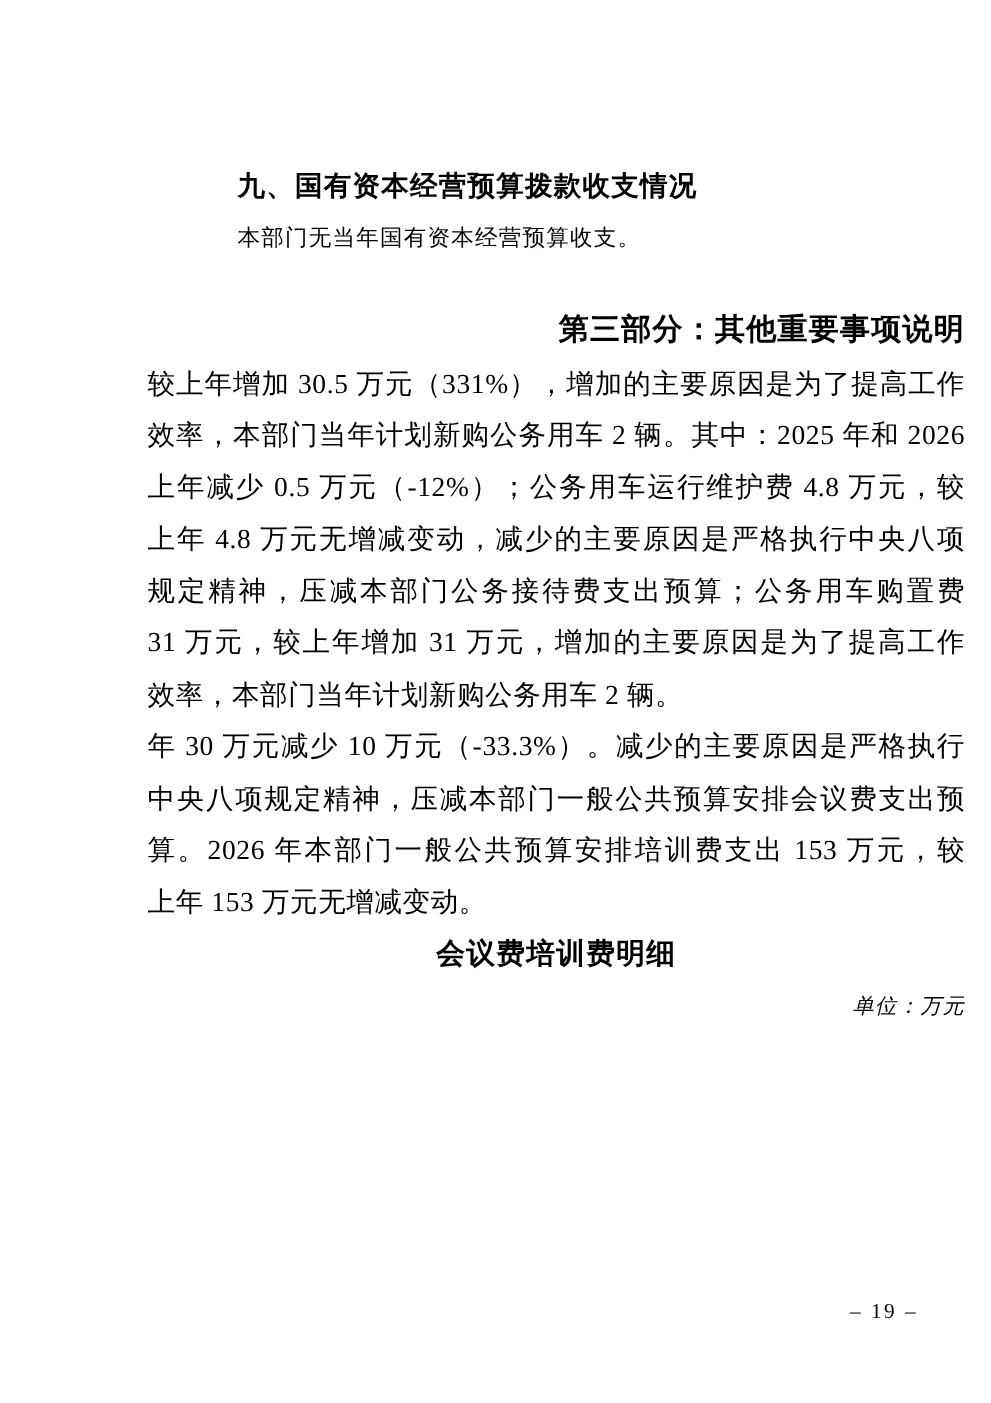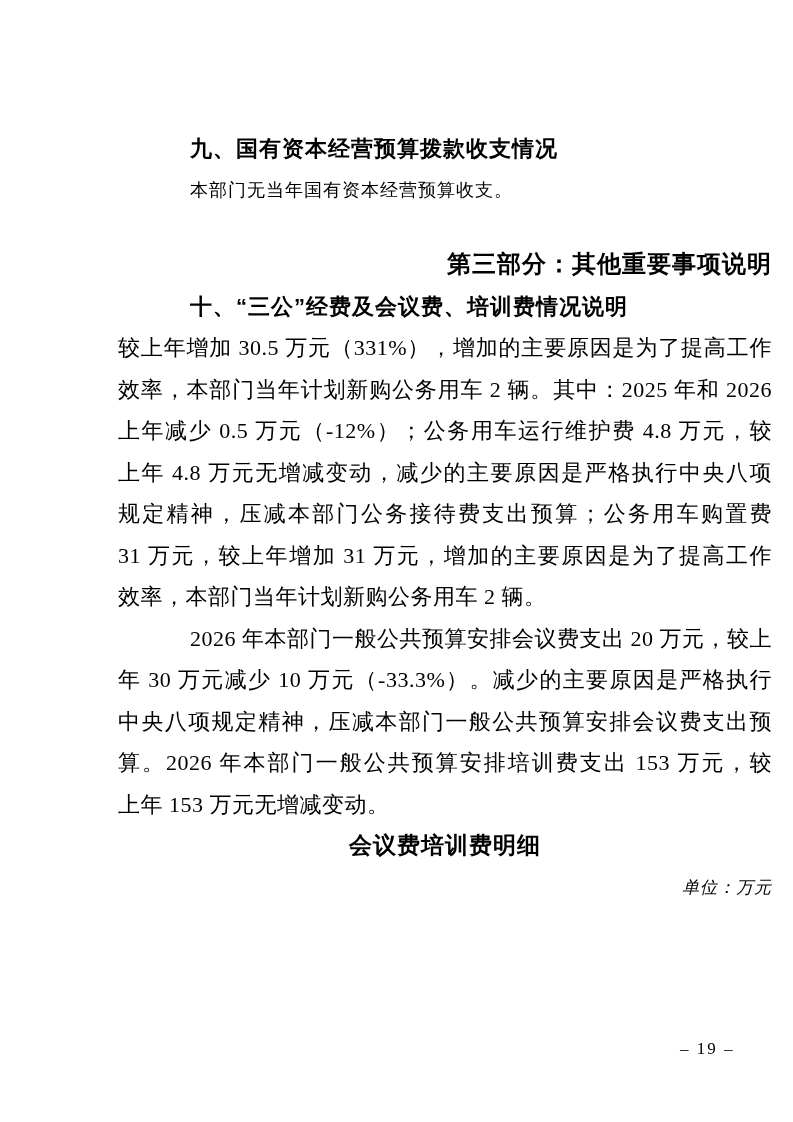--- a/index.html
+++ b/index.html
@@ -92,34 +92,32 @@
 
 <div class="page">
   <div class="content">
 
     <div class="h-black">九、国有资本经营预算拨款收支情况</div>
 
     <div class="p-indent">本部门无当年国有资本经营预算收支。</div>
 
     <div class="part-title">第三部分：其他重要事项说明</div>
 
-    <div class="h-black">十、“三公”经费及会议费、培训费情况说明</div>
 
     <div class="para">
         <div class="line">较上年增加 30.5 万元（331%），增加的主要原因是为了提高工作</div>
         <div class="line">效率，本部门当年计划新购公务用车 2 辆。其中：2025 年和 2026</div>
         <div class="line">上年减少 0.5 万元（-12%）；公务用车运行维护费 4.8 万元，较</div>
         <div class="line">上年 4.8 万元无增减变动，减少的主要原因是严格执行中央八项</div>
         <div class="line">规定精神，压减本部门公务接待费支出预算；公务用车购置费</div>
         <div class="line">31 万元，较上年增加 31 万元，增加的主要原因是为了提高工作</div>
         <div class="line last">效率，本部门当年计划新购公务用车 2 辆。</div>
       </div>
 
     <div class="para">
-        <div class="line first">2026 年本部门一般公共预算安排会议费支出 20 万元，较上</div>
         <div class="line">年 30 万元减少 10 万元（-33.3%）。减少的主要原因是严格执行</div>
         <div class="line">中央八项规定精神，压减本部门一般公共预算安排会议费支出预</div>
         <div class="line">算。2026 年本部门一般公共预算安排培训费支出 153 万元，较</div>
         <div class="line last">上年 153 万元无增减变动。</div>
       </div>
 
     <div class="table-title">会议费培训费明细</div>
 
     <div class="unit-label">单位：万元</div>
 

